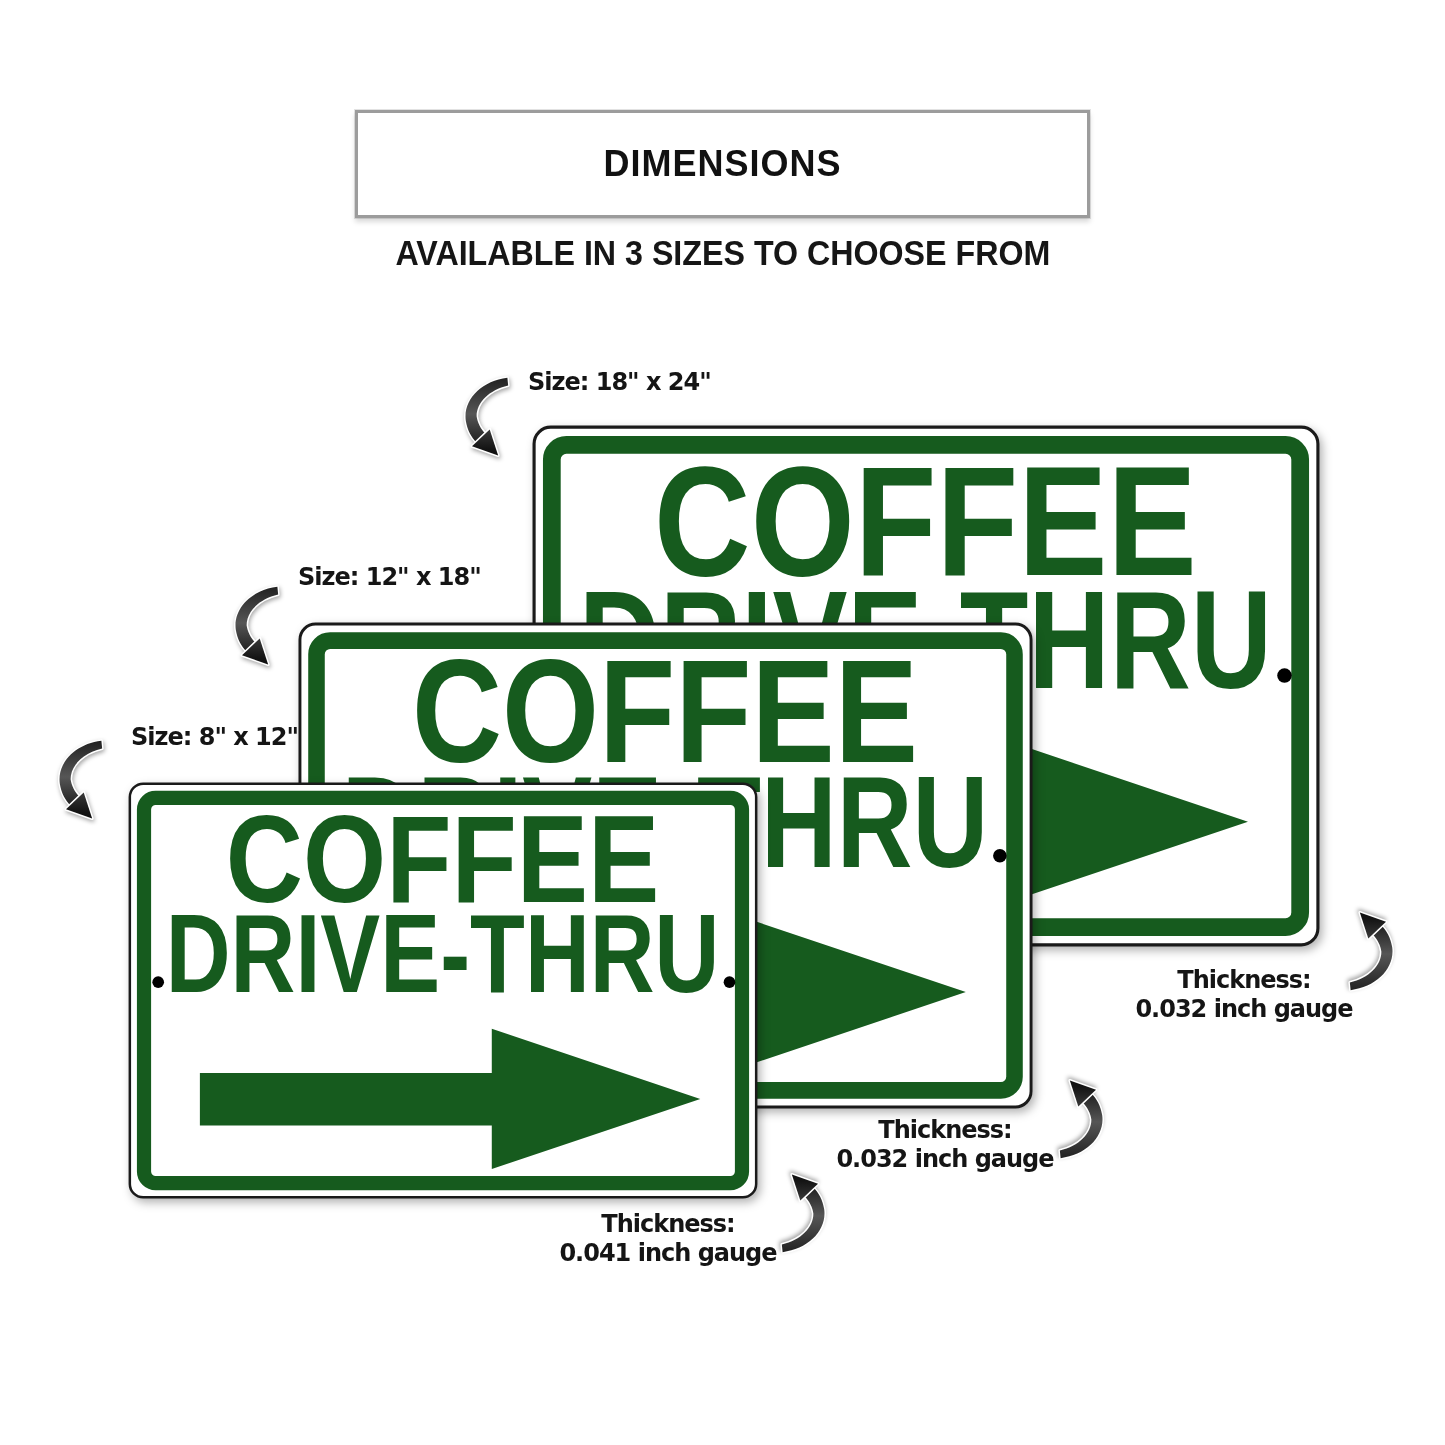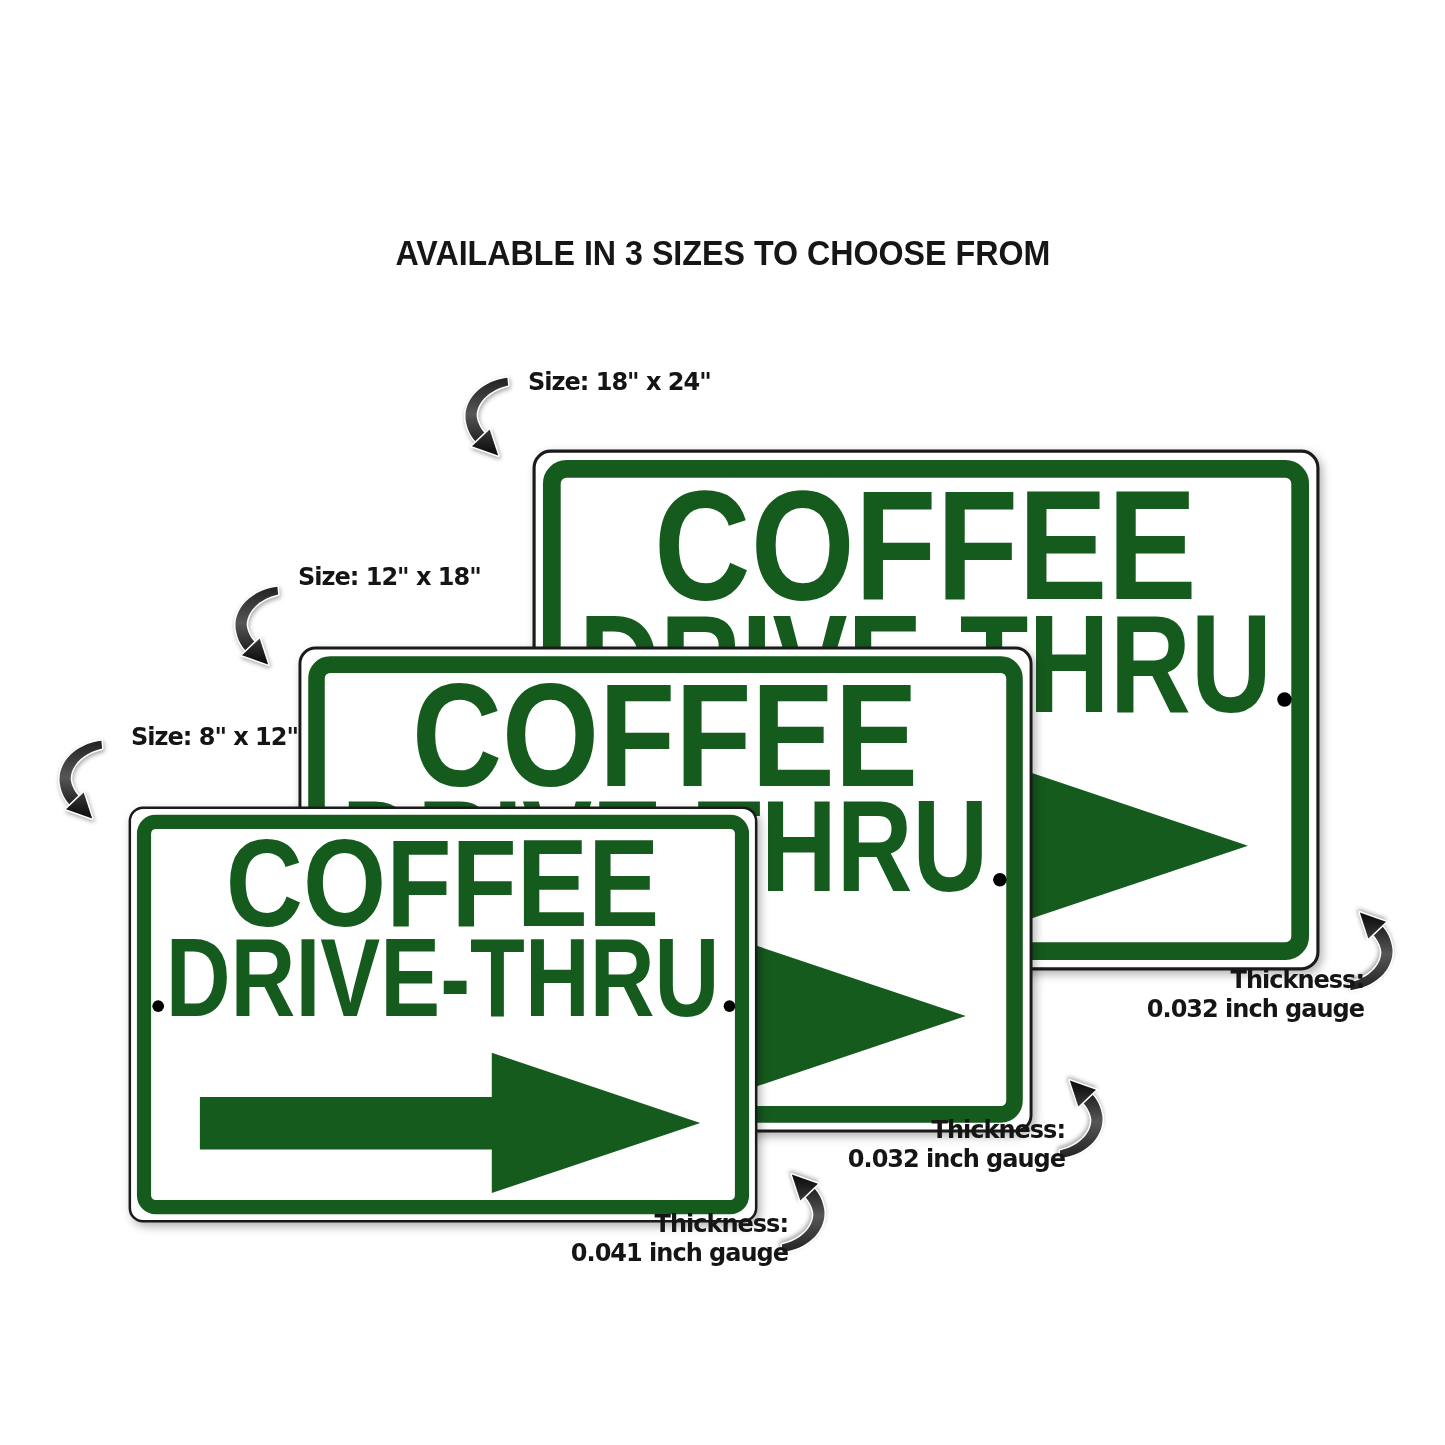--- a/index.html
+++ b/index.html
@@ -24,21 +24,21 @@
     font-size:36px;font-weight:bold;color:#111;letter-spacing:1px;
   }
   .subtitle-wrap{
     position:absolute;left:0;top:233px;width:100%;text-align:center;
   }
   .subtitle{
     display:inline-block;font-size:35px;font-weight:bold;color:#161616;
     transform:scaleX(0.92);transform-origin:center;letter-spacing:0px;white-space:nowrap;
   }
   
-  .sign{position:absolute;filter:drop-shadow(3px 4px 5px rgba(0,0,0,0.30));margin-top:24px;}
+  .sign{position:absolute;filter:drop-shadow(3px 4px 5px rgba(0,0,0,0.30));}
   .sign svg{display:block;width:100%;height:100%;overflow:visible;}
   .sign-back{left:532px;top:425px;width:788px;height:522px;z-index:1;}
   .sign-middle{left:298px;top:622px;width:735px;height:487px;z-index:2;}
   .sign-front{left:128px;top:782px;width:630px;height:417px;z-index:3;}
   .sign-face{fill:#ffffff;stroke:#1a1a1a;stroke-width:3;}
   .sign-frame{fill:none;stroke:var(--sign-green);stroke-width:17;}
   .sign-line{
     font-family:"Liberation Sans",sans-serif;font-weight:bold;
     fill:var(--sign-green);text-anchor:middle;
   }
@@ -46,21 +46,21 @@
   .sign-line2{font-size:133px;}
   .hole{fill:#000;}
   .sign-arrow{fill:var(--sign-green);}
   
   .note{
     position:absolute;color:var(--text-black);z-index:4;
     font-family:"DejaVu Sans",sans-serif;font-weight:700;
     font-size:24px;letter-spacing:-1px;white-space:nowrap;
   }
   .thickness{
-    text-align:right;line-height:1.22;white-space:normal;
+    text-align:center;line-height:1.22;white-space:normal;
   }
   
   .curved-arrow{
     position:absolute;width:80px;height:100px;z-index:4;
     filter:drop-shadow(1px 2px 2px rgba(0,0,0,0.35));
   }
   .curved-arrow svg{display:block;width:100%;height:100%;overflow:visible;}
   .curved-arrow.flip{transform:rotate(180deg);}
   #arrow-shape path{
     fill:url(#arrow-grad);stroke:#ffffff;stroke-width:4;
@@ -93,20 +93,23 @@
         <stop offset="0.75" stop-color="#141414"></stop>
         <stop offset="1" stop-color="#000000"></stop>
       </linearGradient>
       <g id="arrow-shape">
         <path d="M70,5 C36,9 12,34 16,61 C18,73 23,82 30,89 L41,77 C35,71 31,63 30,55 C30,37 46,21 71,15 Z"></path>
         <path d="M24,94 L47,72 L58,106 Z"></path>
       </g>
     </defs>
   </svg>
 
+  <div class="header-box">
+    <div class="header-title">DIMENSIONS</div>
+  </div>
   <div class="subtitle-wrap">
     <span class="subtitle">AVAILABLE IN 3 SIZES TO CHOOSE FROM</span>
   </div>
 
   <div class="sign sign-back">
     <svg viewBox="0 0 755 500">
       <rect class="sign-face" x="2" y="2" width="751" height="496" rx="16"></rect>
       <rect class="sign-frame" x="19" y="19" width="717" height="462" rx="14"></rect>
       <text class="sign-line sign-line1" x="377" y="144" textLength="520" lengthAdjust="spacingAndGlyphs">COFFEE</text>
       <text class="sign-line sign-line2" x="377" y="252" textLength="664" lengthAdjust="spacingAndGlyphs">DRIVE-THRU</text>

